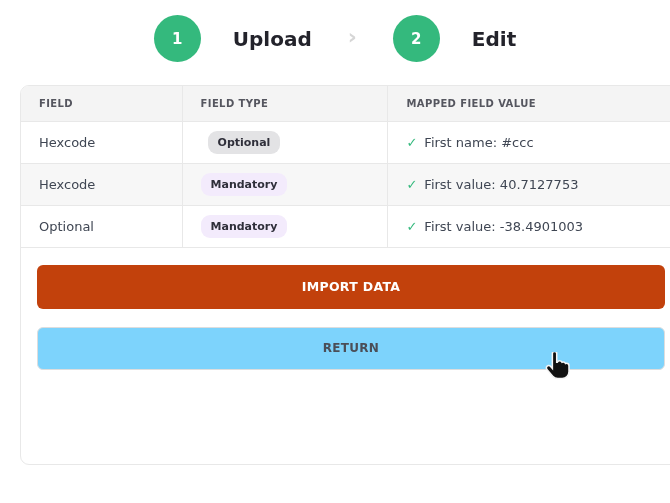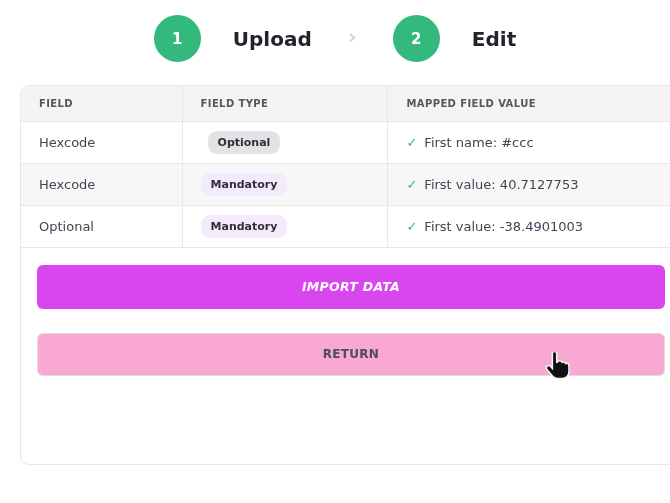--- a/index.html
+++ b/index.html
@@ -59,25 +59,25 @@
   .check { color: #34b97d; margin-right: 7px; font-size: 13px; font-weight: bold; }
 
   
   .btn-area { padding: 17px 16px 0 16px; }
   .btn {
     display: block; width: 100%; border-radius: 6px; cursor: pointer;
     font-family: inherit; font-weight: bold; letter-spacing: 0.3px;
     text-align: center;
   }
   .btn-import {
-    height: 44px; background: #d946ef; border: none; color: #ffffff;
-    font-size: 12.5px; margin-bottom: 24px; font-style: italic;
+    height: 44px; background: #c2410c; border: none; color: #ffffff;
+    font-size: 12.5px; margin-bottom: 18px;
   }
   .btn-return {
-    height: 43px; background: #f9a8d4; border: 1px solid #dddddd;
+    height: 43px; background: #7dd3fc; border: 1px solid #dddddd;
     color: #4b4e57; font-size: 12px;
   }
 
   
   .cursor {
     position: absolute; left: 544px; top: 352px; width: 28px; height: 32px;
     pointer-events: none; z-index: 10;
   }
 </style>
 </head>

